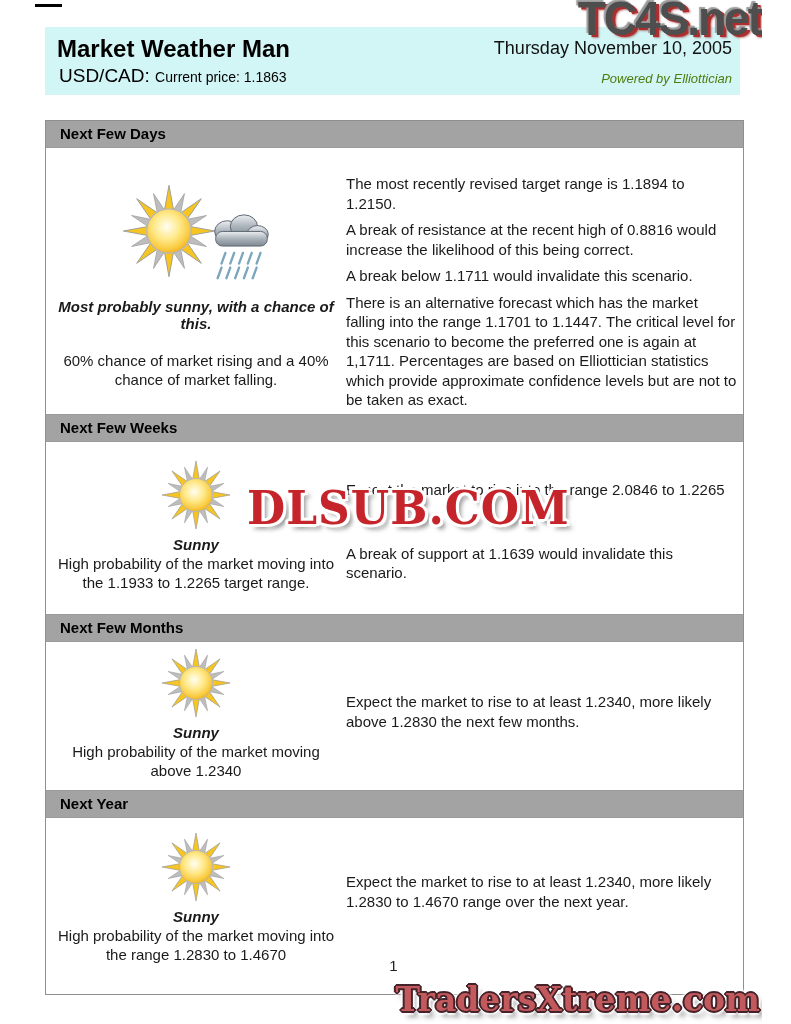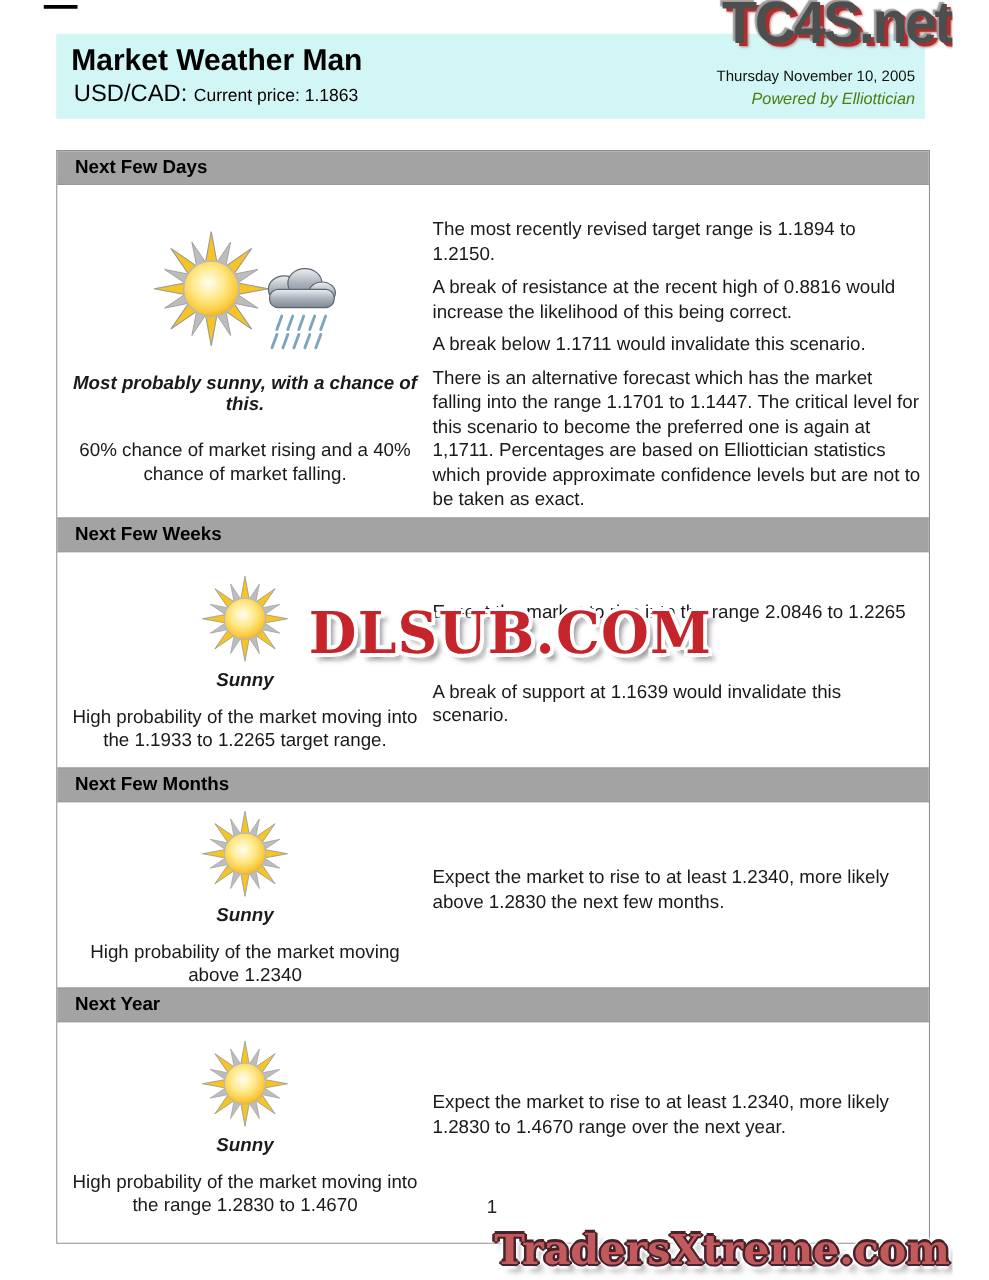--- a/index.html
+++ b/index.html
@@ -6,21 +6,21 @@
   .page{position:relative;width:762px;height:1024px;background:#fff;overflow:hidden;
         font-family:"Liberation Sans",sans-serif;color:#1a1a1a;}
 
   
   .top-dash{position:absolute;left:35px;top:4px;width:27px;height:3px;background:#000;}
 
   
   .header-band{position:absolute;left:45px;top:27px;width:695px;height:68px;background:#d2f5f6;}
   .hrow1{position:absolute;left:0;top:6px;width:100%;}
   .report-title{position:absolute;left:12px;top:2px;font-size:24px;font-weight:bold;color:#000;letter-spacing:0;}
-  .report-date{position:absolute;right:8px;top:21px;font-size:12px;color:#111;}
+  .report-date{position:absolute;right:8px;top:5px;font-size:18px;color:#111;}
   .hrow2{position:absolute;left:0;bottom:6px;width:100%;}
   .pair{position:absolute;left:14px;bottom:2px;font-size:19px;color:#000;}
   .price{font-size:14px;}
   .powered{position:absolute;right:8px;bottom:3px;font-size:13px;font-style:italic;color:#4d7c0f;}
 
   
   .tc4s-logo{position:absolute;right:1px;top:-9px;font-size:46px;font-weight:bold;letter-spacing:-2px;
     color:#4e4e4e;z-index:5;transform:scaleY(1.04);
     text-shadow:-2px -2px 1px #9b9b9b,3px 2px 0 #ae2e2e,4px 3px 2px rgba(150,40,40,.55);}
 
@@ -41,21 +41,21 @@
   .s2 .section-content{height:172px;}
   .s3 .section-content{height:148px;}
   .s4 .section-content{height:176px;}
   .s1 .icon-wrap{margin-top:36px;height:102px;}
   .s2 .icon-wrap{margin-top:16px;height:74px;}
   .s3 .icon-wrap{margin-top:4px;height:74px;}
   .s4 .icon-wrap{margin-top:12px;height:74px;}
   .s1 .caption-bold{margin-top:12px;}
   .s1 .caption{margin-top:20px;}
   .s2 .caption-bold,.s3 .caption-bold,.s4 .caption-bold{margin-top:4px;}
-  .s2 .caption,.s3 .caption,.s4 .caption{margin-top:12px;}
+  .s2 .caption,.s3 .caption,.s4 .caption{margin-top:2px;}
   .s1 .right-col{padding-top:26px;}
   .s2 .right-col{padding-top:38px;}
   .s3 .right-col{padding-top:50px;}
   .s4 .right-col{padding-top:54px;}
   .s2 .right-col p + p{margin-top:44px;} 
 
   
   .icon-wrap{position:relative;margin-left:auto;margin-right:auto;width:180px;}
   .sun-svg{position:absolute;left:55px;top:2px;width:70px;height:70px;}
   .has-rain .sun-svg{left:16px;top:0;width:94px;height:94px;}

